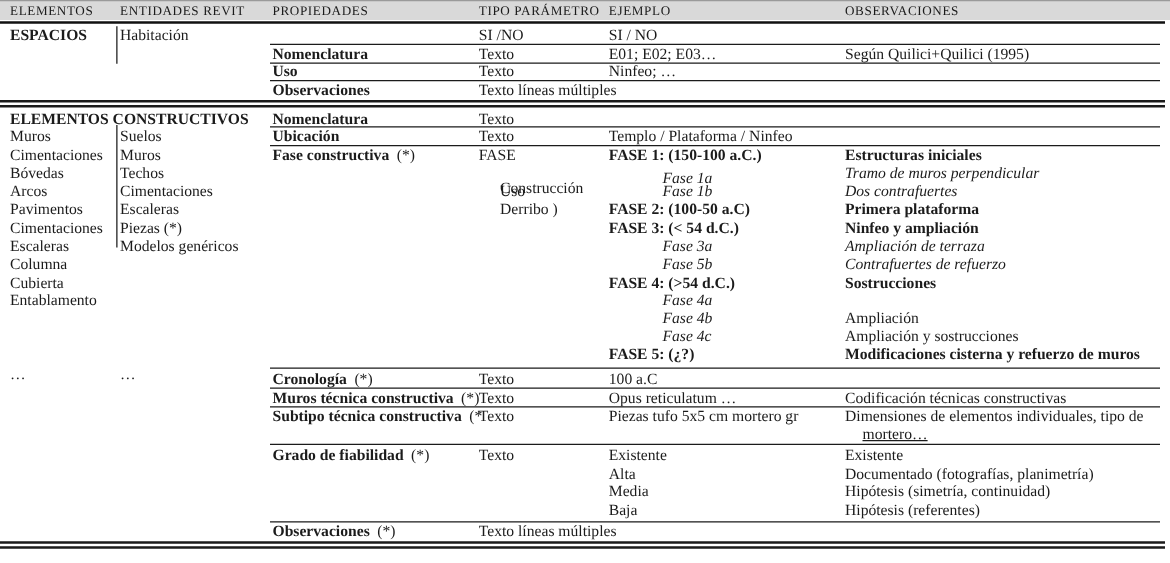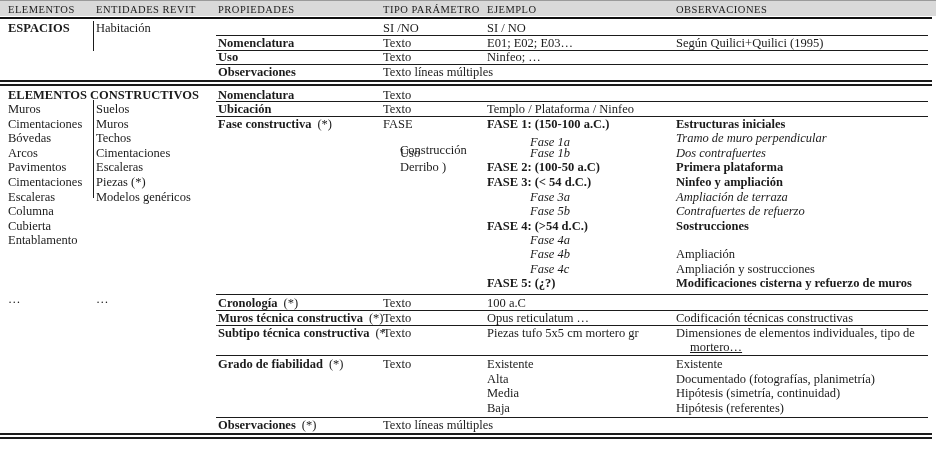--- a/index.html
+++ b/index.html
@@ -97,21 +97,21 @@
 
   <span class="t b c3" style="top:118px"><span>Fase constructiva</span><span class="mk">(*)</span></span>
   <span class="t c4" style="top:118px">FASE</span>
   <span class="t c4i" style="top:144px">Construcción</span>
   <span class="t c4i" style="top:147px">Uso</span>
   <span class="t c4i" style="top:161px">Derribo )</span>
 
   <span class="t b c5" style="top:118px">FASE 1: (150-100 a.C.)</span>
   <span class="t b c6" style="top:118px">Estructuras iniciales</span>
   <span class="t i c5i" style="top:136px">Fase 1a</span>
-  <span class="t i c6" style="top:132px">Tramo de muro perpendicular</span>
+  <span class="t i c6" style="top:132px">Tramo de muros perpendicular</span>
   <span class="t i c5i" style="top:147px">Fase 1b</span>
   <span class="t i c6" style="top:147px">Dos contrafuertes</span>
   <span class="t b c5" style="top:161px">FASE 2: (100-50 a.C)</span>
   <span class="t b c6" style="top:161px">Primera plataforma</span>
   <span class="t b c5" style="top:176px">FASE 3: (&lt; 54 d.C.)</span>
   <span class="t b c6" style="top:176px">Ninfeo y ampliación</span>
   <span class="t i c5i" style="top:191px">Fase 3a</span>
   <span class="t i c6" style="top:191px">Ampliación de terraza</span>
   <span class="t i c5i" style="top:205px">Fase 5b</span>
   <span class="t i c6" style="top:205px">Contrafuertes de refuerzo</span>

